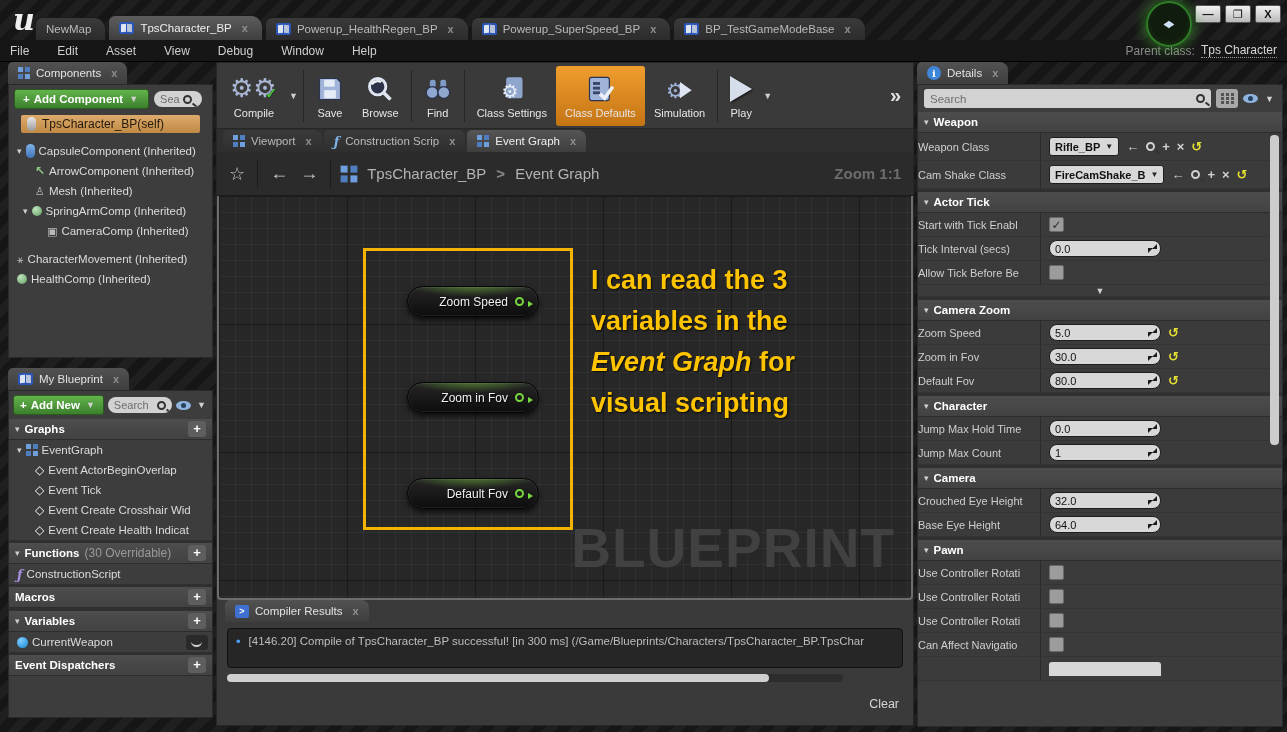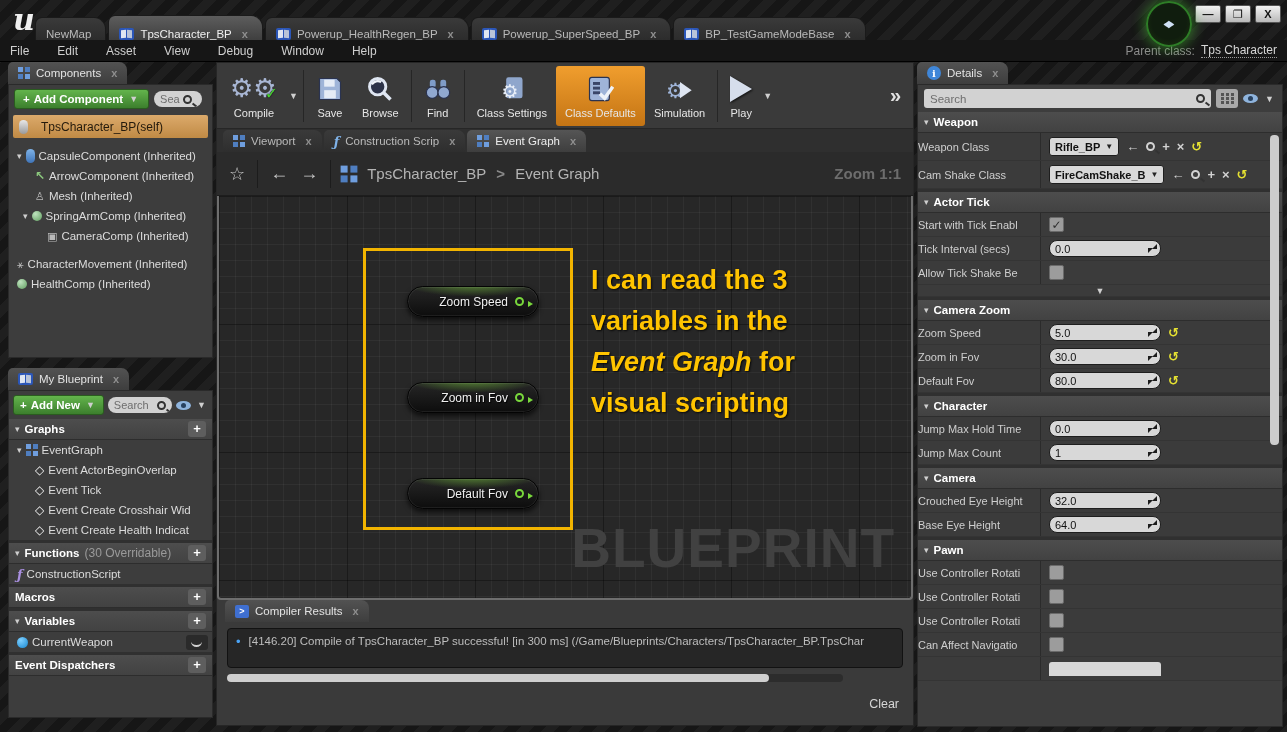--- a/index.html
+++ b/index.html
@@ -6,21 +6,21 @@
   html,body { width:1287px; height:732px; overflow:hidden; background:#141414;
     font-family:"Liberation Sans","DejaVu Sans",sans-serif; }
   #app { position:relative; width:1287px; height:732px;
     background:repeating-linear-gradient(135deg,#1f1f1f 0 9px,#161616 9px 18px); }
 
   
   #titlebar { position:absolute; left:0; top:0; width:1287px; height:40px; display:flex; align-items:flex-end; }
   #ue-logo { position:absolute; left:4px; top:2px; width:40px; height:36px; color:#f0f0f0;
     font-family:"DejaVu Serif",serif; font-style:italic; font-weight:bold; font-size:30px; line-height:36px; text-align:center; }
   .atabs { position:absolute; left:35px; bottom:0; display:flex; align-items:flex-end; }
-  .atab { height:23px; display:flex; align-items:flex-end; gap:6px; padding:0 14px 0 10px;
+  .atab { height:23px; display:flex; align-items:center; gap:6px; padding:0 14px 0 10px;
     background:linear-gradient(#3a3a3a,#2c2c2c); border-radius:7px 12px 0 0; border:1px solid #1a1a1a; border-bottom:none;
     color:#b9b9b9; font-size:11.5px; margin-right:2px; white-space:nowrap;margin-top:45px; }
   .atab.active { height:25px; background:linear-gradient(#5d5d5d,#3f3f3f); color:#efefef; }
   .book-icon { width:15px; height:12px; background:#2b56b8; border-radius:2px; position:relative; flex:0 0 auto; }
   .book-icon::before { content:""; position:absolute; left:2px; top:2px; width:5px; height:8px; background:#dfe6f2; transform:skewY(-8deg); }
   .book-icon::after  { content:""; position:absolute; right:2px; top:2px; width:5px; height:8px; background:#b9c4d8; transform:skewY(8deg); }
   .tab-close { color:#8f8f8f; font-size:11px; font-weight:bold; margin-left:4px; }
   #win-btns { position:absolute; right:6px; top:5px; display:flex; gap:4px; }
   .wbtn { width:26px; height:18px; background:linear-gradient(#f2f2f2,#b9b9b9); border:1px solid #555; border-radius:2px;
     color:#111; font-size:11px; font-weight:bold; display:flex; align-items:center; justify-content:center; }
@@ -51,22 +51,22 @@
   
   #components-panel { position:absolute; left:8px; top:62px; width:205px; height:296px; }
   #components-panel .pbody { height:274px; border:1px solid #2a2a2a; }
   .comp-toolbar { display:flex; align-items:center; gap:5px; padding:4px 5px; }
   .green-btn { background:linear-gradient(#63b44c,#3c7f2d); border:1px solid #2a5c1f; border-radius:3px;
     color:#fff; font-weight:bold; font-size:11.5px; padding:3px 8px; display:flex; align-items:center; gap:4px; white-space:nowrap; }
   .searchbox { background:#d2d2d2; border-radius:9px; color:#6e6e6e; font-size:11px; padding:2px 6px;
     display:flex; align-items:center; gap:3px; overflow:hidden; }
   .mag { width:9px; height:9px; border:2px solid #333; border-radius:50%; position:relative; flex:0 0 auto; }
   .mag::after { content:""; position:absolute; left:7px; top:7px; width:5px; height:2px; background:#333; transform:rotate(40deg); }
-  .self-row { margin:2px 4px; height:23px; background:linear-gradient(#dcaa6b,#c08a45); border-radius:2px;
-    display:flex; align-items:center; gap:13px; padding:0 6px; color:#241a0c; font-size:12px; }
+  .self-row { margin:2px 12px; height:18px; background:linear-gradient(#dcaa6b,#c08a45); border-radius:2px;
+    display:flex; align-items:center; gap:6px; padding:0 6px; color:#241a0c; font-size:12px; }
   .crow { display:flex; align-items:center; height:20px; padding-left:8px; gap:4px; color:#dcdcdc; font-size:11.5px; white-space:nowrap; }
   .capsule-ic { width:9px; height:14px; border-radius:5px; background:linear-gradient(#7fb3e8,#3f74b8); flex:0 0 auto; }
   .sphere-ic { width:10px; height:10px; border-radius:50%; background:radial-gradient(circle at 35% 30%,#bfe3bf,#5f9e5f); flex:0 0 auto; }
   .gray-ic { color:#b9b9b9; font-size:11px; flex:0 0 auto; }
   .green-arrow { color:#8cc97e; font-size:12px; font-weight:bold; flex:0 0 auto; }
 
   #myblueprint-panel { position:absolute; left:8px; top:368px; width:205px; height:350px; }
   #myblueprint-panel .pbody { height:328px; border:1px solid #2a2a2a; }
   .mb-toolbar { display:flex; align-items:center; gap:4px; padding:4px 4px; }
   .eye-ic { width:15px; height:9px; border-radius:50%; background:#8fb4dd; position:relative; flex:0 0 auto; }
@@ -599,21 +599,21 @@
       <div class="det-row">
         <span class="det-label">Tick Interval (secs)</span>
         <span class="det-ctrl">
           <span class="num-input">
             <span>0.0</span>
             <span class="spin"></span>
           </span>
         </span>
       </div>
       <div class="det-row">
-        <span class="det-label">Allow Tick Shake Be</span>
+        <span class="det-label">Allow Tick Before Be</span>
         <span class="det-ctrl">
             <span class="cb"></span>
           </span>
       </div>
       <div class="expander">▼</div>
       <div class="sec-gap"></div>
 
       <div class="sec-hdr">
         <span class="caret">▾</span>
         <span>Camera Zoom</span>

